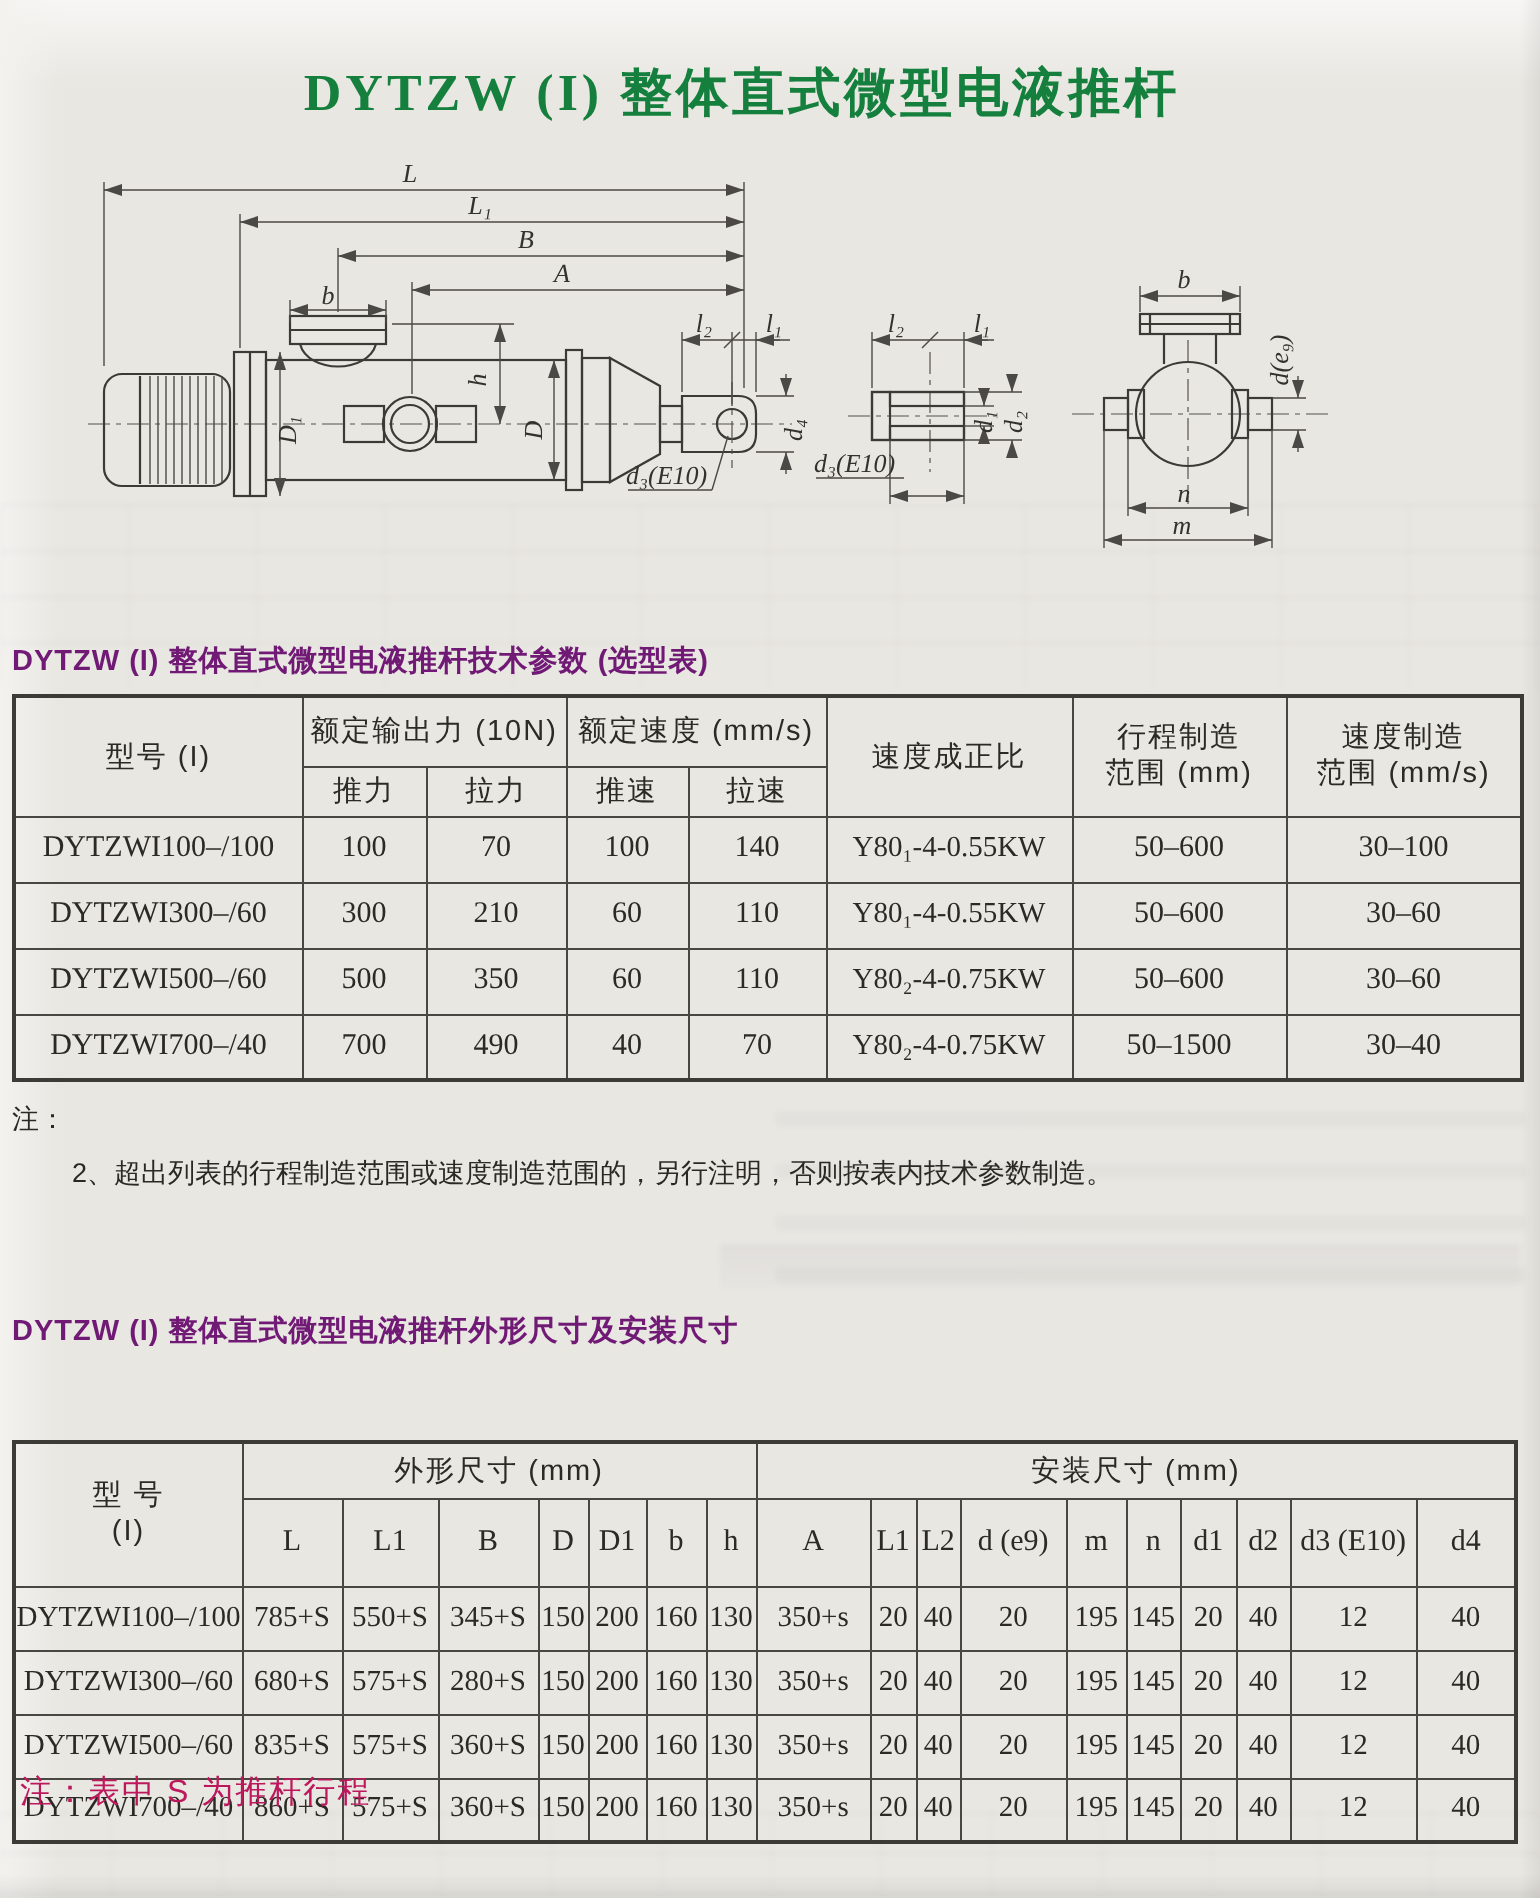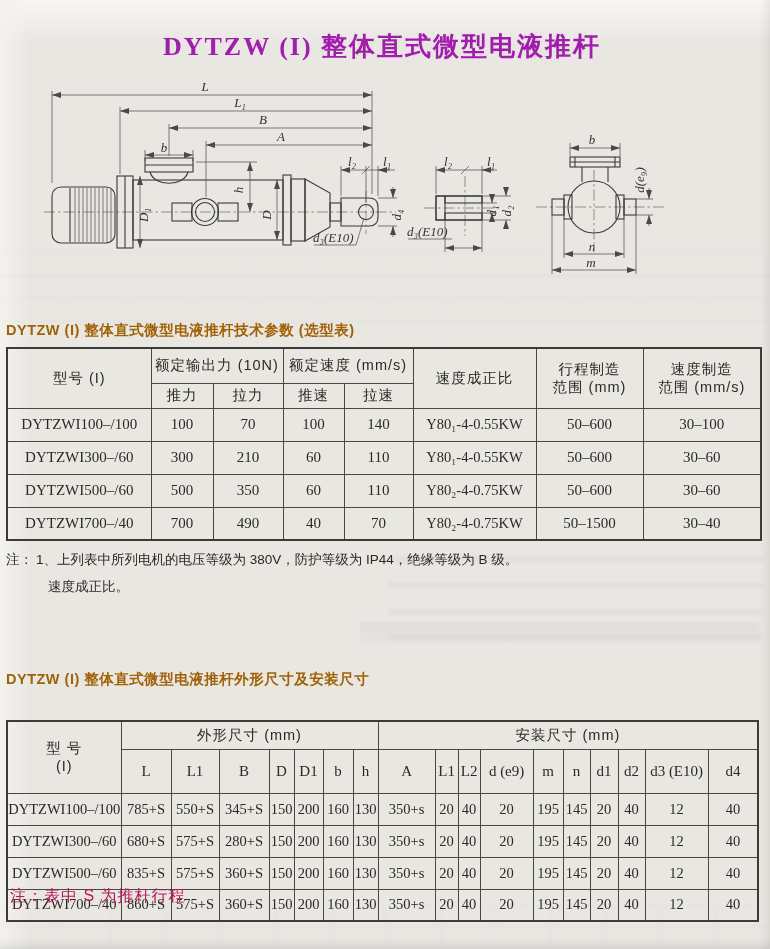--- a/index.html
+++ b/index.html
@@ -29,31 +29,31 @@
     background:repeating-linear-gradient(180deg,rgba(105,103,115,.09) 0 7px,transparent 7px 26px);}
   .ghost-c{top:622px;left:360px;width:400px;height:22px;
     background:linear-gradient(180deg,rgba(105,103,115,.12),rgba(105,103,115,.04));}
   .ghost-d{top:906px;left:0px;width:770px;height:43px;
     background:
       repeating-linear-gradient(180deg,rgba(110,108,120,.10) 0 1.5px,transparent 1.5px 20px),
       repeating-linear-gradient(90deg,rgba(110,108,120,.05) 0 1.5px,transparent 1.5px 55px);}
 
   .title{position:absolute;top:12px;left:0;width:742px;text-align:center;
     font-family:"Liberation Serif","DejaVu Serif",serif;font-weight:bold;
-    font-size:26px;letter-spacing:2px;color:#a21caf;padding-left:11px;}
+    font-size:26px;letter-spacing:2px;color:#15803d;}
 
   svg.drawing{position:absolute;top:76px;left:0;width:770px;height:214px}
   svg .ol{stroke:#3b3a36;stroke-width:1.1;fill:none}
   svg .dim{stroke:#4b4945;stroke-width:.7;fill:none}
   svg .cl{stroke:#55534e;stroke-width:.6;fill:none;stroke-dasharray:11 3 2.5 3}
   svg text.dl{font:italic 13px "Liberation Serif","DejaVu Serif",serif;fill:#33322e}
 
-  .caption{position:absolute;left:6px;font-size:14.5px;font-weight:bold;color:#a16207;letter-spacing:.5px}
+  .caption{position:absolute;left:6px;font-size:14.5px;font-weight:bold;color:#701a75;letter-spacing:.5px}
   .cap1{top:321px}
-  .cap2{top:670px}
+  .cap2{top:656px}
 
   table{position:absolute;left:6px;border-collapse:collapse;table-layout:fixed;
     border:2px solid #3d3b36;}
   th,td{border:1px solid #494741;padding:0;text-align:center;vertical-align:middle;
     font-weight:normal;overflow:hidden;color:#2b2a25;}
   .t1{top:347px;width:754px}
   .t2{top:720px;width:751px}
   .t1 .hr1{height:35px}
   .t1 .hr2{height:25px}
   .t1 tbody tr{height:33px}
@@ -350,31 +350,27 @@
       <td class="ser2">Y80₂-4-0.75KW</td>
       <td class="ser">50–1500</td>
       <td class="ser">30–40</td>
     </tr>
   </tbody>
 </table>
 
 <div class="notes">
   <div class="note-row">
     <span class="note-label">注：</span>
-    <span>1、上列表中所列电机的电压等级为 380V，防护等级为 IP44，绝缘等级为 B 级。</span>
   </div>
   <div class="note-row">
     <span class="note-indent"></span>
+    <span>2、超出列表的行程制造范围或速度制造范围的，另行注明，否则按表内技术参数制造。</span>
   </div>
   <div class="note-row">
     <span class="note-indent"></span>
-  </div>
-  <div class="note-row">
-    <span class="note-indent"></span>
-    <span class="note-cont">速度成正比。</span>
   </div>
 </div>
 
 <div class="caption cap2">DYTZW (I) 整体直式微型电液推杆外形尺寸及安装尺寸</div>
 
 <table class="t2">
   <colgroup>
     <col style="width:114px">
       <col style="width:50px">
       <col style="width:48px">

